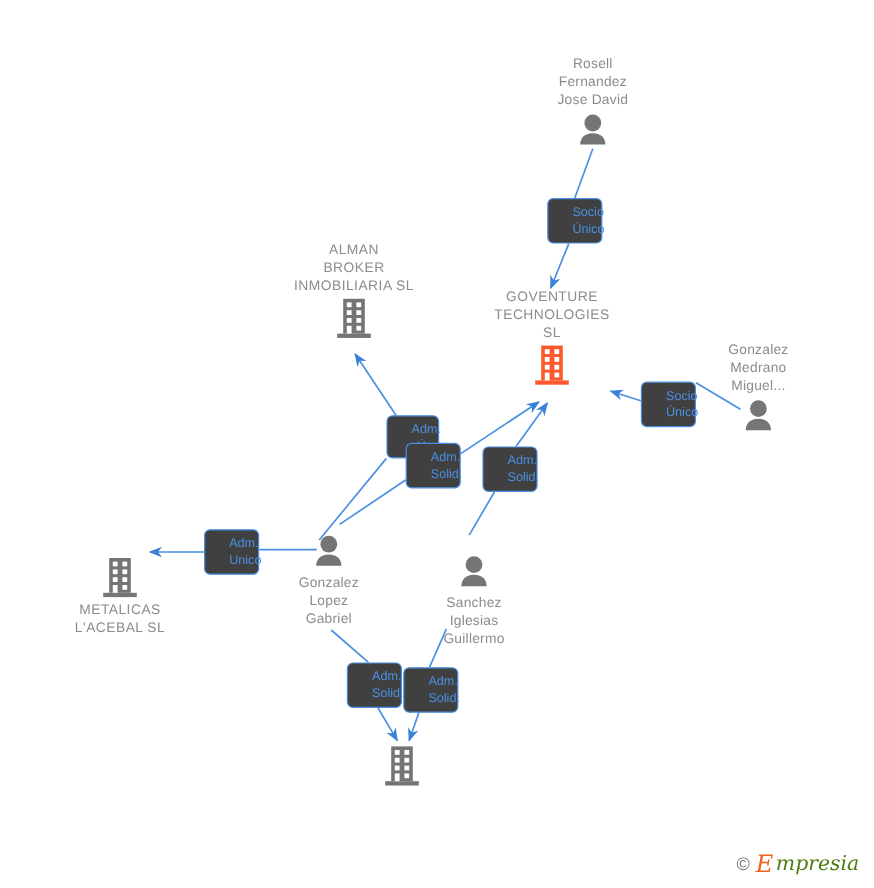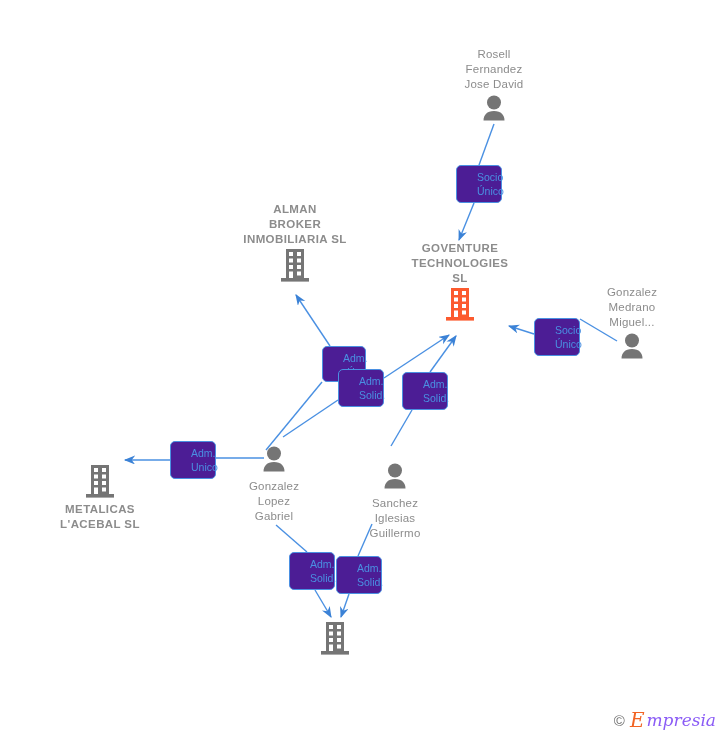--- a/index.html
+++ b/index.html
@@ -6,35 +6,35 @@
   body{width:728px;height:740px;position:relative;overflow:hidden;
        font-family:"Liberation Sans","DejaVu Sans",sans-serif;}
   #canvas{position:absolute;inset:0;width:728px;height:740px;}
   svg.edges{position:absolute;left:0;top:0;width:728px;height:740px;pointer-events:none;}
 
   .node{position:absolute;text-align:center;}
   .node .label{
     font-size:11.5px;line-height:15px;color:#8c8c8c;letter-spacing:.2px;
     white-space:pre-line;
   }
-  .node.company .label{font-weight:bold;letter-spacing:.4px;text-align:center;}
+  .node.company .label{font-weight:normal;letter-spacing:.4px;text-align:center;}
   .node .icon{display:flex;justify-content:center;align-items:center;}
 
   .badge{
     position:absolute;
-    border:1.4px solid #4a90e2;border-radius:5px;background:#4c1d95;
+    border:1.4px solid #4a90e2;border-radius:5px;background:#404040;
     color:#4a90e2;font-size:10.5px;line-height:14px;
     padding:4px 6px 5px 20px;text-align:center;white-space:pre-line;
     box-sizing:border-box;
   }
 
   .wm{position:absolute;right:12px;bottom:10px;display:flex;align-items:center;gap:5px;}
   .wm .c{color:#6f6f6f;font-size:15px;line-height:15px;}
   .wm .e{color:#f26322;font-size:20px;font-style:italic;font-family:"DejaVu Serif",serif;line-height:20px;}
-  .wm .rest{color:#8b5cf6;font-size:17px;font-style:italic;font-family:"DejaVu Serif",serif;line-height:20px;margin-left:-3px;}
+  .wm .rest{color:#4d7c0f;font-size:17px;font-style:italic;font-family:"DejaVu Serif",serif;line-height:20px;margin-left:-3px;}
 </style>
 </head>
 <body>
 
 <div id="canvas">
 
   <svg class="edges" viewBox="0 0 728 740" xmlns="http://www.w3.org/2000/svg">
     <defs>
       <marker id="ah" markerWidth="9" markerHeight="9" refX="7.2" refY="3.2" orient="auto" markerUnits="strokeWidth">
         <path d="M0,0 L8,3.2 L0,6.4 L2.4,3.2 z" fill="#3b82d6"></path>

